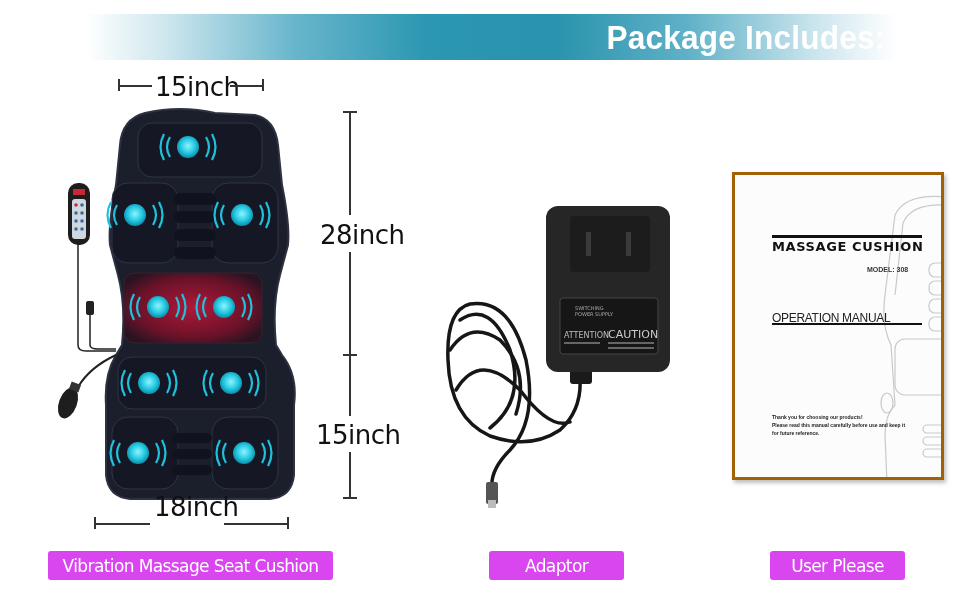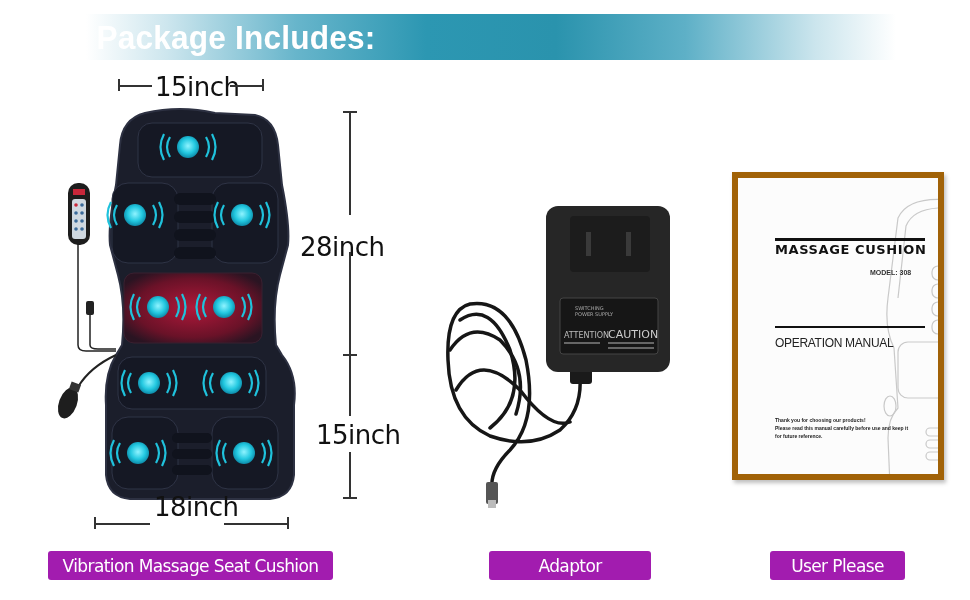--- a/index.html
+++ b/index.html
@@ -2,47 +2,47 @@
 <html><head>
 <meta charset="utf-8">
 <style>
   * { box-sizing: border-box; margin: 0; padding: 0; }
   html, body { width: 970px; height: 600px; background: #ffffff; overflow: hidden; }
   body { position: relative; font-family: "Liberation Sans", sans-serif; color: #111; }
 
   .header-band {
     position: absolute; left: 86px; top: 14px; width: 810px; height: 46px;
     background: linear-gradient(90deg, rgba(255,255,255,0) 0%, #cde6ee 10%, #67b5cb 26%, #2c97b2 42%, #2a93ad 58%, #5eb0c7 74%, #cbe5ed 90%, rgba(255,255,255,0) 100%);
-    display: flex; align-items: center; justify-content: flex-start;
+    display: flex; align-items: center; justify-content: flex-end;
   }
   .header-title {
     font-family: "Liberation Sans", sans-serif; font-weight: bold; font-size: 34px;
     color: #ffffff; letter-spacing: 0.2px; transform: scaleX(0.93);
   }
 
   .dim-text { position: absolute; font-family: "DejaVu Sans", sans-serif; font-size: 26px; color: #111; letter-spacing: -0.5px; }
   .hline { position: absolute; height: 2px; background: #333; }
   .vline { position: absolute; width: 2px; background: #333; }
   .tick-v { position: absolute; width: 2px; height: 12px; background: #333; }
   .tick-h { position: absolute; height: 2px; width: 14px; background: #333; }
 
   .label-btn {
-    position: absolute; height: 29px; background: #a21caf; border-radius: 3px;
+    position: absolute; height: 29px; background: #d946ef; border-radius: 3px;
     color: #fff; font-family: "DejaVu Sans", sans-serif; font-size: 17px;
     display: flex; align-items: center; justify-content: center; letter-spacing: -0.6px;
   }
 
   .manual {
     position: absolute; left: 732px; top: 172px; width: 212px; height: 308px;
-    background: #fcfcfc; border: 6px solid #a16207; box-shadow: 2px 3px 4px rgba(0,0,0,0.25); overflow: hidden;
+    background: #fcfcfc; border: 3px solid #a16207; box-shadow: 2px 3px 4px rgba(0,0,0,0.25); overflow: hidden;
   }
   .manual-bar { position: absolute; left: 37px; height: 3px; background: #111; }
   .manual-title { position: absolute; left: 37px; top: 64px; font-family: "DejaVu Sans", sans-serif; font-weight: bold; font-size: 13px; letter-spacing: 0.6px; color: #111; }
   .manual-model { position: absolute; left: 132px; top: 91px; font-size: 7px; font-weight: bold; color: #333; }
-  .manual-op { position: absolute; left: 37px; top: 158px; font-size: 12px; color: #222; letter-spacing: -0.3px; }
+  .manual-op { position: absolute; left: 37px; top: 136px; font-size: 12px; color: #222; letter-spacing: -0.3px; }
   .manual-note { position: absolute; left: 37px; top: 238px; font-size: 5px; font-weight: bold; line-height: 8px; color: #222; width: 180px; }
 </style>
 </head>
 <body>
 
 <div class="header-band">
   <span class="header-title">Package Includes:</span>
 </div>
 
 <div>
@@ -174,21 +174,21 @@
   <g>
     <path d="M66 250 Q40 262 28 282" fill="none" stroke="#222" stroke-width="2"></path>
     <ellipse cx="18" cy="298" rx="9" ry="16" fill="#1e1e1e" transform="rotate(20 18 298)"></ellipse>
     <rect x="20" y="278" width="10" height="8" fill="#333" transform="rotate(20 25 282)"></rect>
   </g>
 </svg>
 
 <div>
   <div class="tick-h" style="left:343px; top:111px;"></div>
   <div class="vline" style="left:349px; top:111px; height:104px;"></div>
-  <span class="dim-text" style="left:300px; top:220px;margin-top:12px;">28inch</span>
+  <span class="dim-text" style="left:320px; top:220px;">28inch</span>
   <div class="vline" style="left:349px; top:252px; height:164px;"></div>
   <div class="tick-h" style="left:343px; top:354px;"></div>
   <span class="dim-text" style="left:316px; top:420px;">15inch</span>
   <div class="vline" style="left:349px; top:452px; height:46px;"></div>
   <div class="tick-h" style="left:343px; top:497px;"></div>
 </div>
 
 <div>
   <div class="tick-v" style="left:94px; top:517px;"></div>
   <div class="hline" style="left:94px; top:523px; width:56px;"></div>
@@ -247,14 +247,14 @@
   <div class="manual-bar" style="top:148px; width:150px; height:2px;"></div>
   <span class="manual-op">OPERATION MANUAL</span>
   <div class="manual-note">
     <div>Thank you for choosing our products!</div>
     <div>Please read this manual carefully before use and keep it</div>
     <div>for future reference.</div>
   </div>
 </div>
 
 <div class="label-btn" style="left:48px; top:551px; width:285px;">Vibration Massage Seat Cushion</div>
-<div class="label-btn" style="left:489px; top:551px; width:162px;">Adaptor</div>
+<div class="label-btn" style="left:489px; top:551px; width:135px;">Adaptor</div>
 <div class="label-btn" style="left:770px; top:551px; width:135px;">User Please</div>
 
 </body></html>

